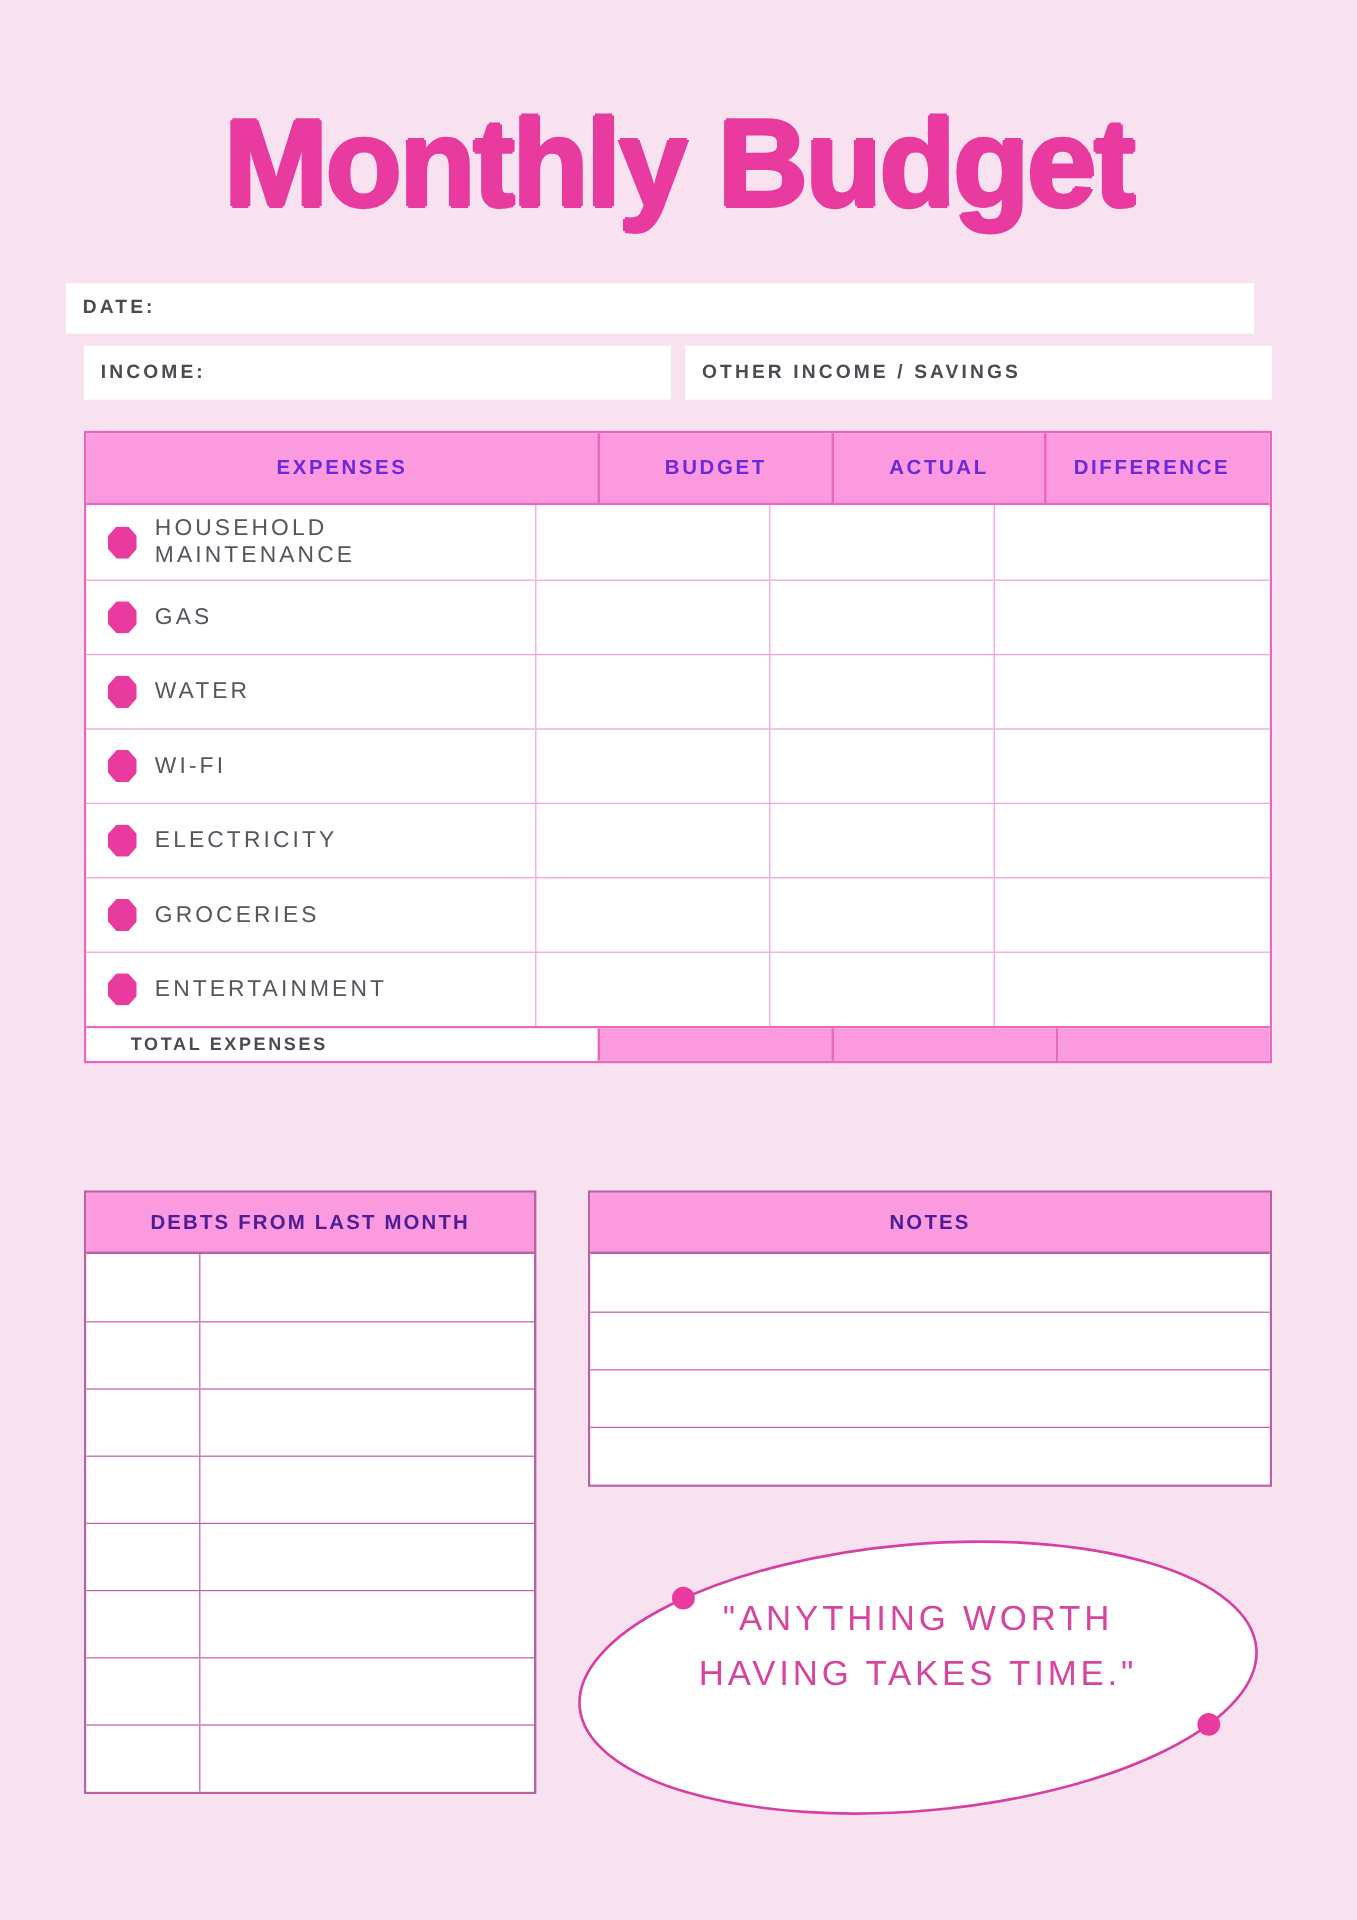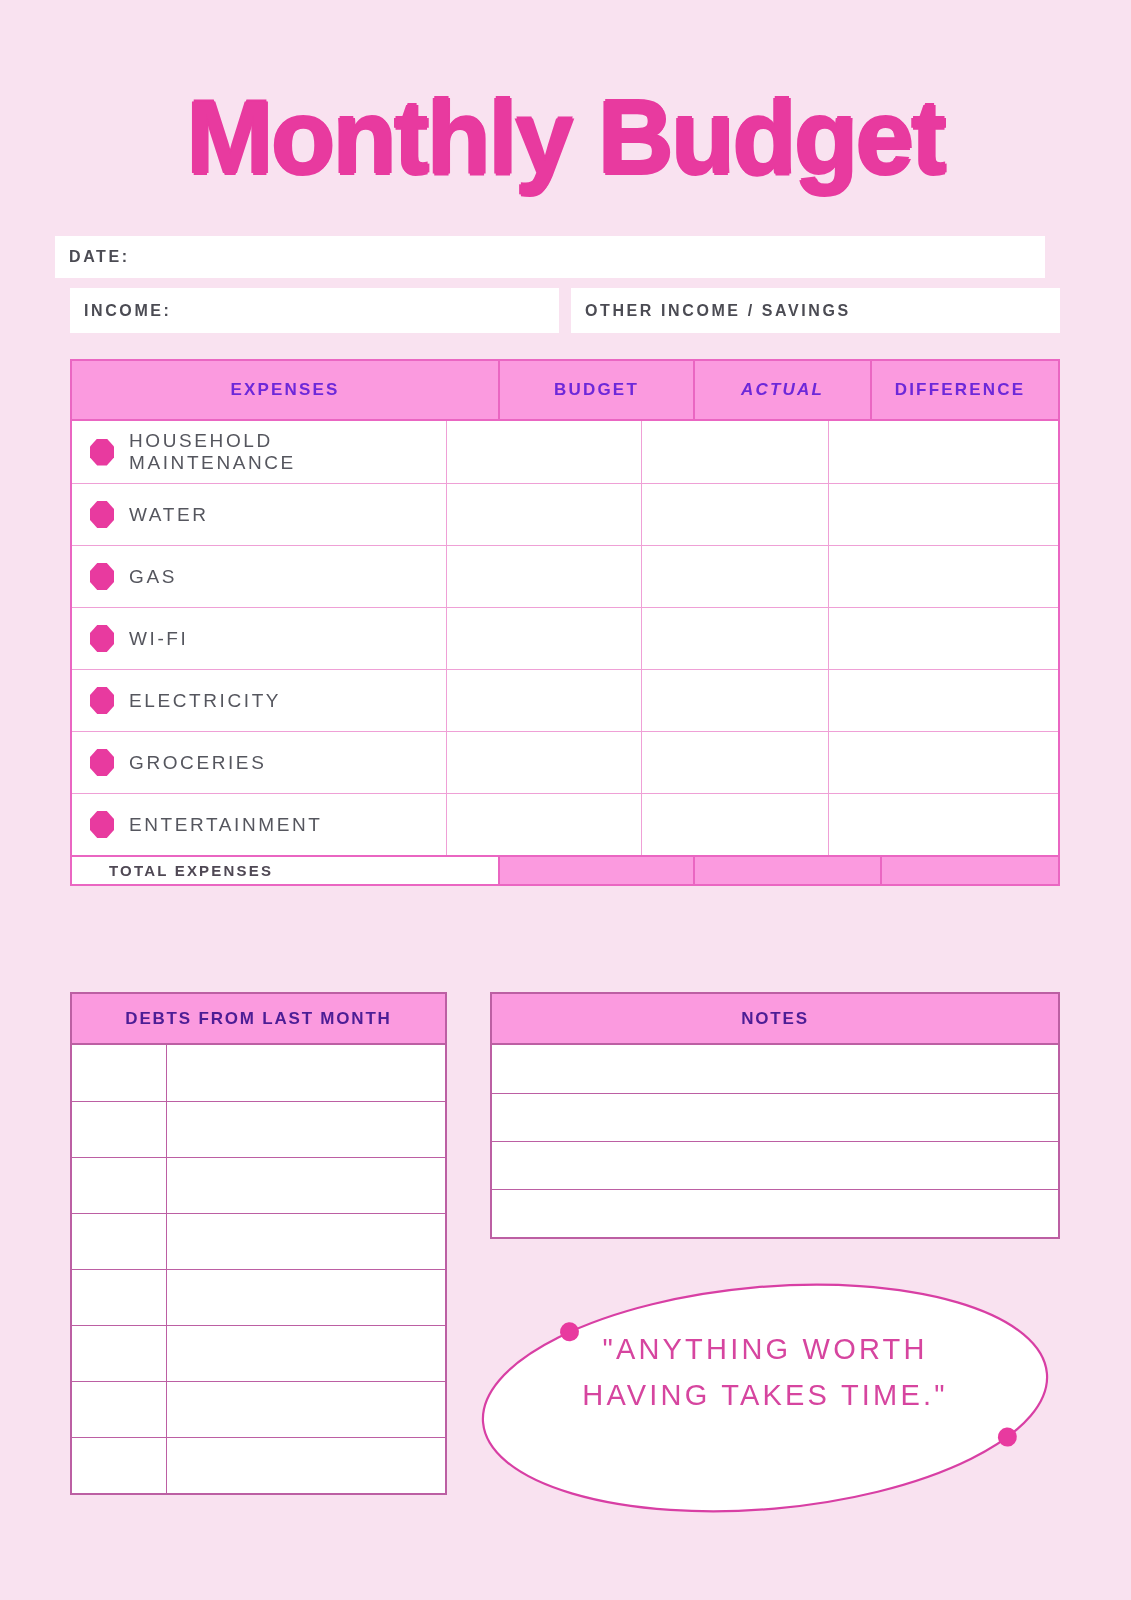--- a/index.html
+++ b/index.html
@@ -44,21 +44,21 @@
     border:2px solid var(--table-border-strong);background:var(--white);
   }
   .exp-header{display:flex;height:60px;background:var(--header-pink);
     border-bottom:2px solid var(--table-border-strong);}
   .hcell{
     display:flex;align-items:center;justify-content:center;
     font-size:17px;font-weight:700;letter-spacing:2.2px;color:#6d28d9;
   }
   .h-exp{width:428px;border-right:2px solid var(--table-border-strong);}
   .h-bud{width:195px;border-right:2px solid var(--table-border-strong);}
-  .h-act{width:177px;border-right:2px solid var(--table-border-strong);font-style:italic;}
+  .h-act{width:177px;border-right:2px solid var(--table-border-strong);}
   .h-dif{width:176px;}
   .exp-row{display:flex;height:62px;background:var(--white);}
   .exp-row + .exp-row{border-top:1.5px solid var(--table-border-light);}
   .cell{height:100%;}
   .c-exp{width:375px;display:flex;align-items:center;border-right:1.5px solid var(--table-border-light);}
   .c-val{width:195px;border-right:1.5px solid var(--table-border-light);}
   .c-val2{width:187px;border-right:1.5px solid var(--table-border-light);}
   .c-last{width:176px;border-right:none;}
   .bullet{
     width:24px;height:27px;flex:0 0 auto;margin:0 15px 0 18px;
@@ -134,30 +134,30 @@
         <span class="bullet"></span>
         <span class="exp-label">HOUSEHOLD MAINTENANCE</span>
       </div>
       <div class="cell c-val"></div>
       <div class="cell c-val2"></div>
       <div class="cell c-last"></div>
     </div>
     <div class="exp-row">
       <div class="cell c-exp">
         <span class="bullet"></span>
+        <span class="exp-label">GAS</span>
+      </div>
+      <div class="cell c-val"></div>
+      <div class="cell c-val2"></div>
+      <div class="cell c-last"></div>
+    </div>
+    <div class="exp-row">
+      <div class="cell c-exp">
+        <span class="bullet"></span>
         <span class="exp-label">WATER</span>
-      </div>
-      <div class="cell c-val"></div>
-      <div class="cell c-val2"></div>
-      <div class="cell c-last"></div>
-    </div>
-    <div class="exp-row">
-      <div class="cell c-exp">
-        <span class="bullet"></span>
-        <span class="exp-label">GAS</span>
       </div>
       <div class="cell c-val"></div>
       <div class="cell c-val2"></div>
       <div class="cell c-last"></div>
     </div>
     <div class="exp-row">
       <div class="cell c-exp">
         <span class="bullet"></span>
         <span class="exp-label">WI-FI</span>
       </div>

